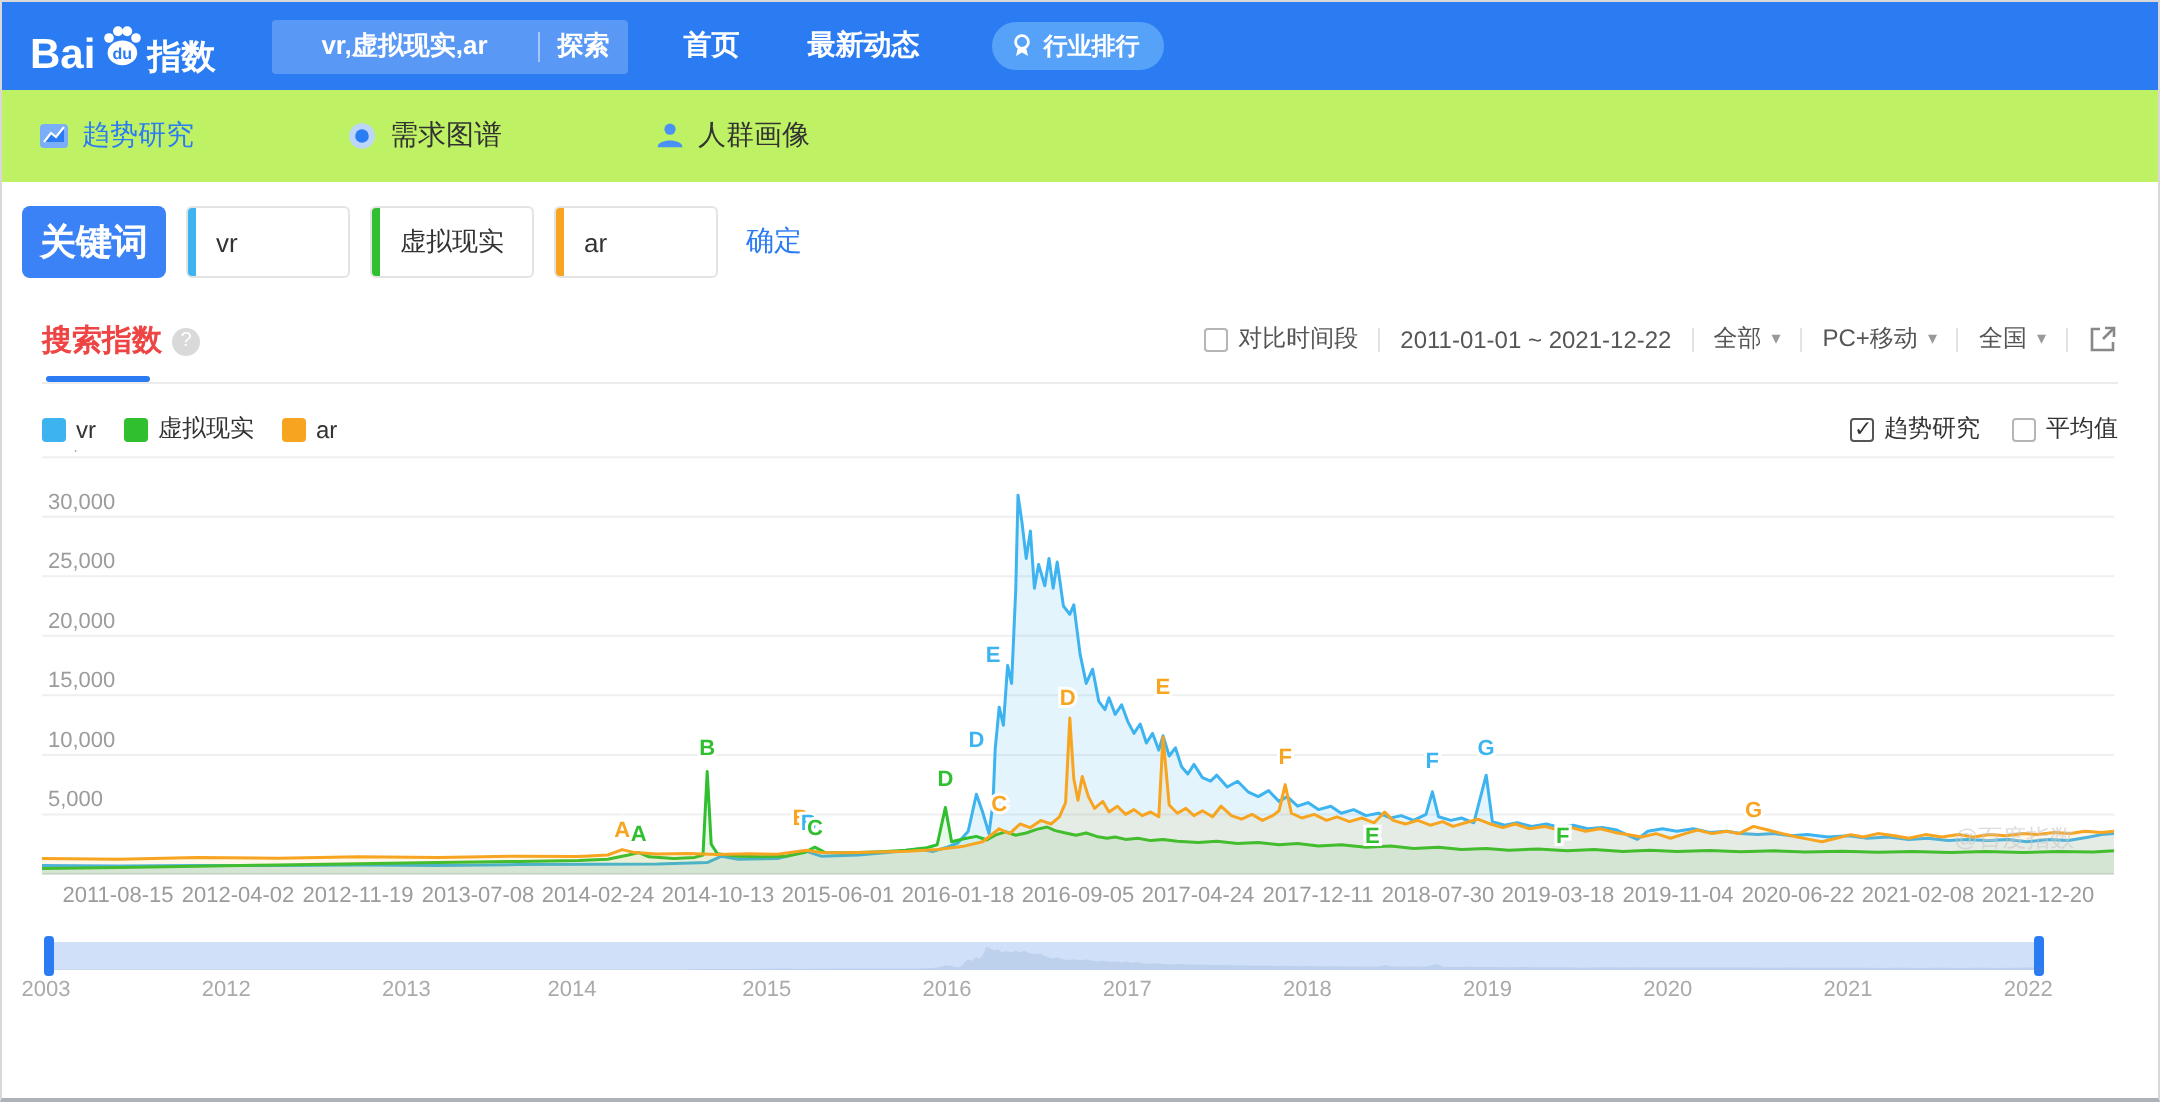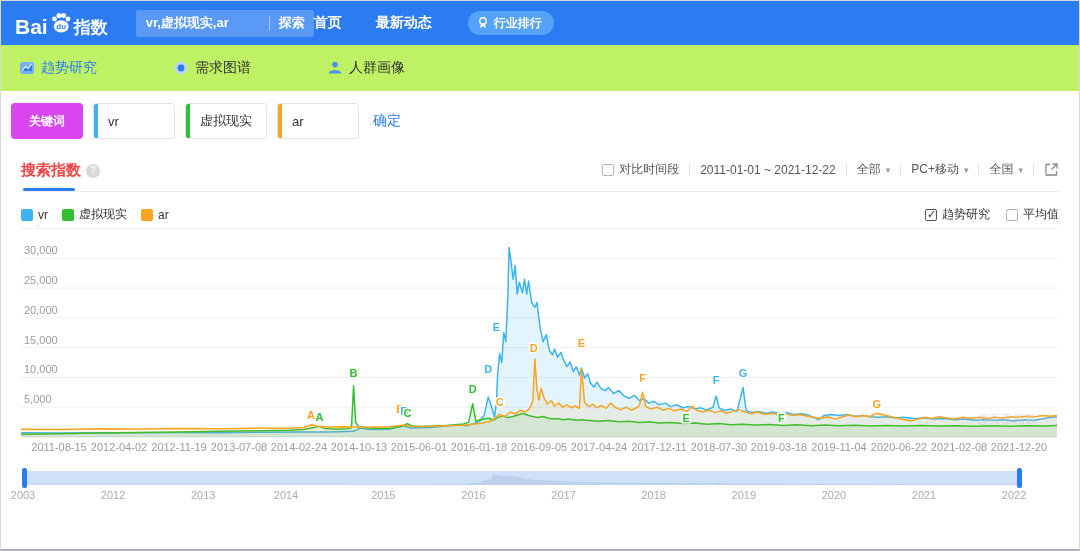--- a/index.html
+++ b/index.html
@@ -7,35 +7,35 @@
   body { font-family:"Liberation Sans","DejaVu Sans",sans-serif; color:#333; }
   .page { width:1080px; height:551px; border:1px solid #d8d8d8; border-bottom:2px solid #aeb2b8; background:#fff; overflow:hidden; position:relative; }
 
   
   .topbar { height:44px; background:#2b7cf2; display:flex; align-items:center; padding:0 14px; position:relative; }
   .logo { display:flex; align-items:flex-end; color:#fff; font-weight:bold; }
   .logo .bai { font-size:21px; letter-spacing:0; line-height:20px; }
   .logo .paw { margin:0 1px 0 1px; position:relative; top:2px; }
   .logo .suffix { font-size:17px; line-height:19px; }
   .searchbar { margin-left:28px; width:178px; height:27px; background:rgba(255,255,255,.22); border-radius:2px; display:flex; align-items:center; }
-  .search-value { flex:1; color:#fff; font-size:13px; font-weight:bold; padding-left:10px; white-space:nowrap; overflow:hidden; }
+  .search-value { flex:1; color:#fff; font-size:13px; font-weight:bold; padding-left:25px; white-space:nowrap; overflow:hidden; }
   .search-divider { width:1px; height:15px; background:rgba(255,255,255,.45); }
   .search-btn { width:44px; text-align:center; color:#fff; font-size:13px; font-weight:bold; cursor:pointer; }
-  .topnav { display:flex; align-items:center; gap:34px; }
+  .topnav { display:flex; align-items:center; margin-left:28px; gap:34px; }
   .topnav .nav-item { color:#fff; font-size:14px; font-weight:bold; cursor:pointer; }
   .rank-pill { margin-left:36px; height:24px; padding:0 12px 0 8px; border-radius:12px; background:#55a2f8; display:flex; align-items:center; gap:4px; color:#fff; font-size:12px; font-weight:bold; cursor:pointer; }
 
   
   .subnav { height:46px; display:flex; align-items:center; padding:0 18px; gap:76px; background:#bef264; }
   .subtab { display:flex; align-items:center; gap:6px; font-size:14px; cursor:pointer; color:#333; }
   .subtab.active { color:#2b7cf2; }
 
   
   .kwrow { display:flex; align-items:center; padding:12px 10px 10px 10px; gap:10px; }
-  .kw-label { background:#d946ef; color:#fff; font-size:12px; font-weight:bold; border:none; border-radius:4px; width:72px; height:36px; cursor:pointer; }
+  .kw-label { background:#3b82f6; color:#fff; font-size:18px; font-weight:bold; border:none; border-radius:4px; width:72px; height:36px; cursor:pointer; }
   .kw-box { width:82px; height:36px; border:1px solid #e3e3e3; border-radius:3px; background:#fff; display:flex; align-items:center; overflow:hidden; cursor:text; }
   .kw-colorbar { width:4px; height:36px; flex:none; }
   .kw-text { font-size:13px; padding-left:10px; color:#333; }
   .kw-add { width:80px; height:36px; border:1px solid #e0e0e0; border-radius:3px; background:#fff; color:#666; font-size:13px; cursor:pointer; }
   .kw-confirm { color:#2b7cf2; font-size:14px; margin-left:4px; cursor:pointer; }
 
   
   .panel { padding:0 20px; }
   .toolbar { display:flex; align-items:flex-end; justify-content:space-between; padding-top:12px; }
   .tb-left { display:flex; align-items:center; gap:5px; padding-bottom:8px; }

